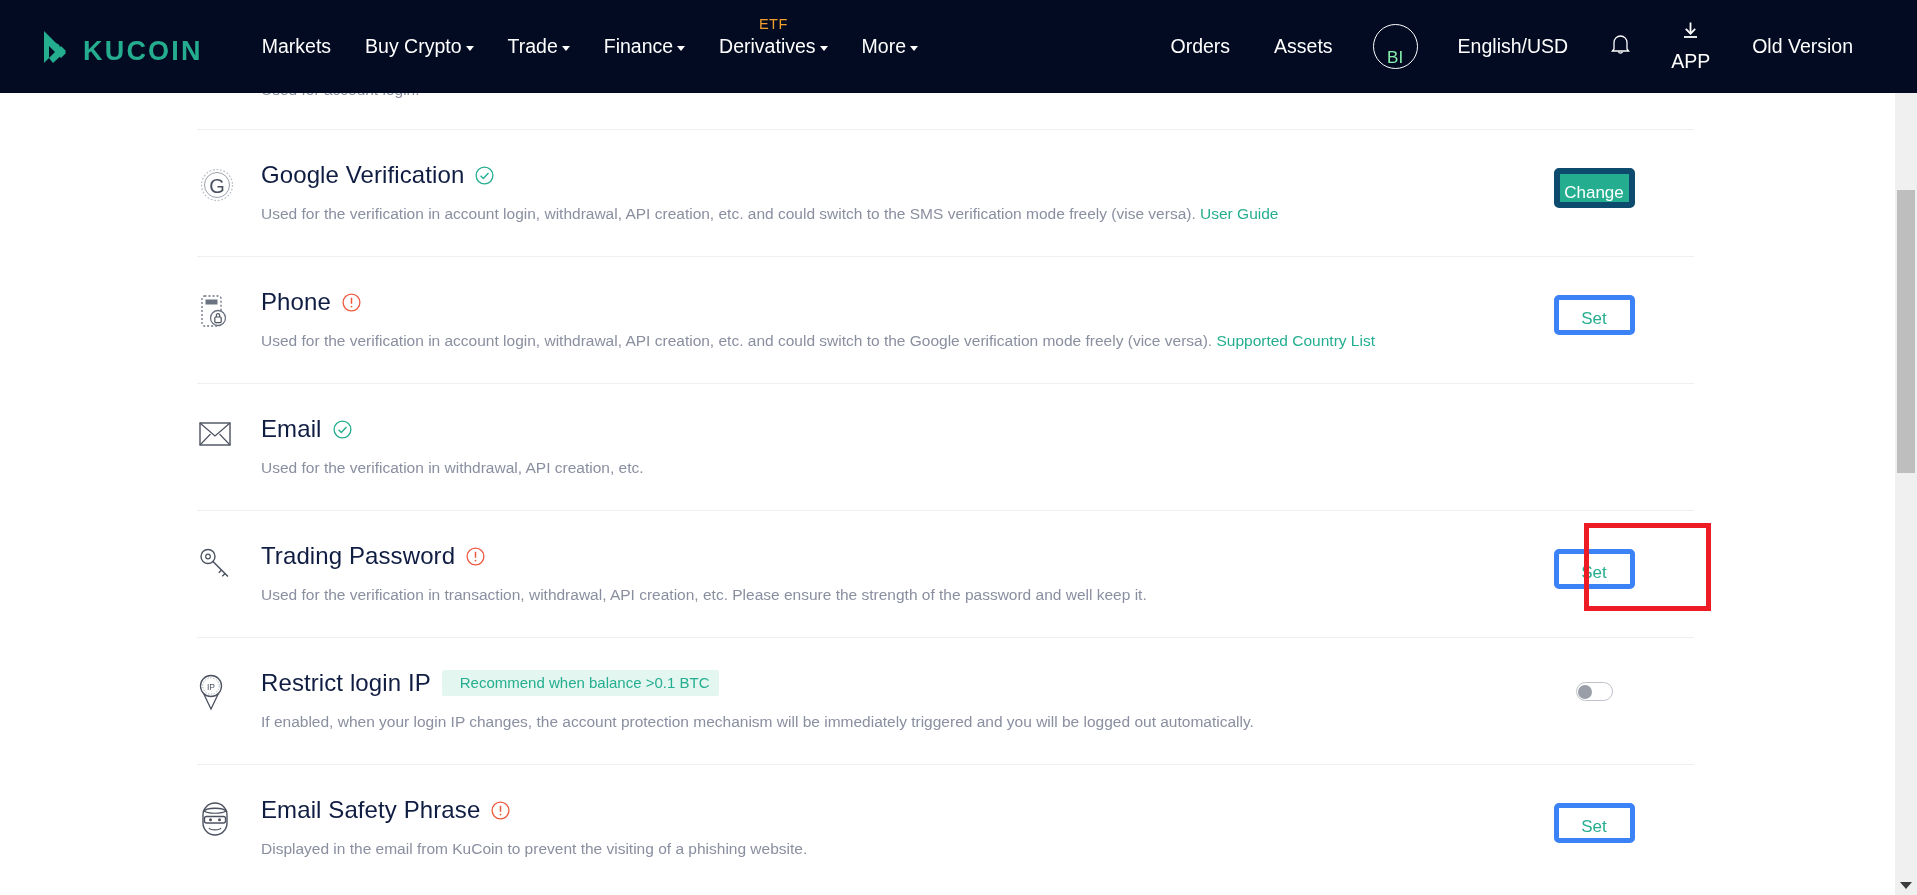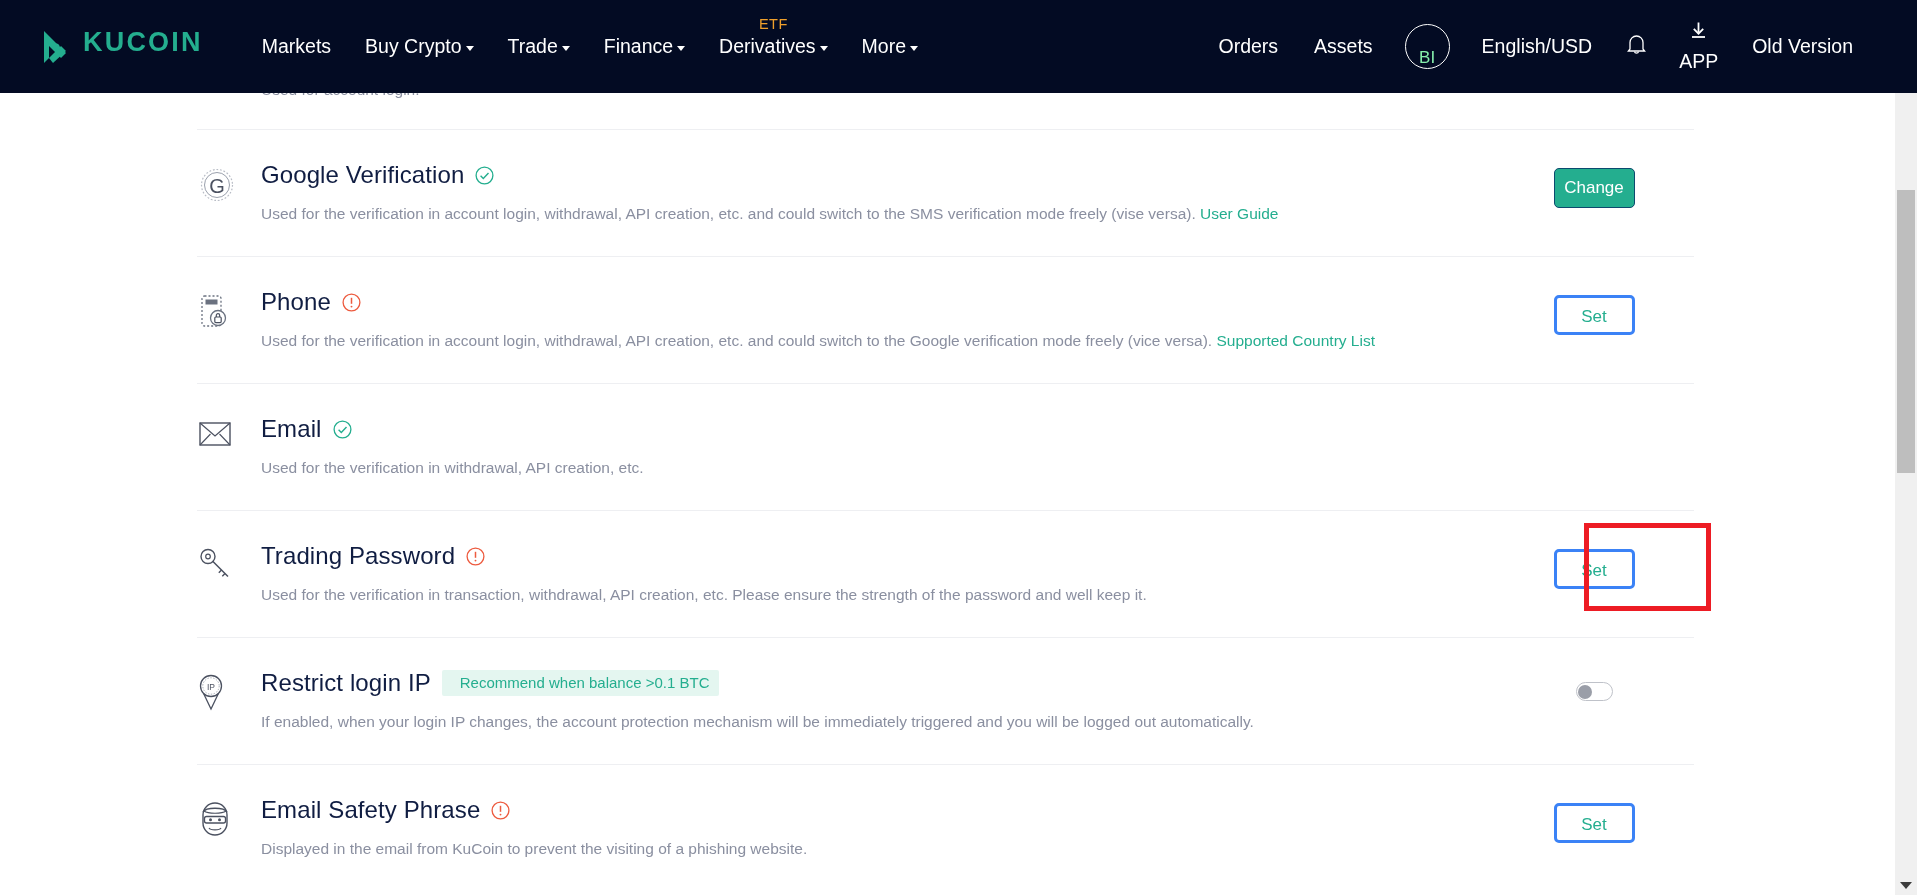--- a/index.html
+++ b/index.html
@@ -12,21 +12,21 @@
 
   
   .navbar {
     position: absolute; top: 0; left: 0;
     width: 1895px; height: 93px;
     background: #030B23;
     display: flex; align-items: center;
     padding: 0 26px 0 36px;
     z-index: 5;
   }
-  .brand { display: flex; align-items: flex-start; gap: 9px; margin-right: 42px; }
+  .brand { display: flex; align-items: flex-end; gap: 9px; margin-right: 42px; }
   .brand-mark { width: 38px; height: 40px; }
   .brand-text {
     color: #24AE8F; font-size: 27px; letter-spacing: 2.2px;
     font-weight: 700;
   }
   .nav-links { display: flex; align-items: center; gap: 0px; }
   .nav-link {
     position: relative;
     color: #ffffff; font-size: 19.5px;
     padding: 0 17px; cursor: pointer;
@@ -39,21 +39,21 @@
     border-right: 4.5px solid transparent;
     border-top: 5px solid #ffffff;
     margin-top: 3px;
   }
   .etf-badge {
     position: absolute; top: 16px; left: 50%;
     transform: translateX(-50%);
     color: #F0A02B; font-size: 14.5px; letter-spacing: .5px;
     white-space: nowrap;
   }
-  .nav-right { margin-left: auto; display: flex; align-items: center; gap: 4px; }
+  .nav-right { margin-left: auto; display: flex; align-items: center; gap: 12px; }
   .nav-right .nav-link { padding: 0 16px; }
   .avatar-circle {
     width: 45px; height: 45px; border-radius: 50%;
     border: 1.4px solid #ffffff;
     display: flex; align-items: flex-end; justify-content: center;
     color: #86efac; font-size: 17px; margin: 0 12px; cursor: pointer;
   }
   .bell { cursor: pointer; padding: 0 14px; display: flex; align-items: center; }
   .app-link {
     display: flex; align-items: center; gap: 6px;
@@ -107,22 +107,22 @@
     flex: 0 0 auto; width: 200px;
     display: flex; justify-content: center; align-items: flex-start;
     padding-top: 8px;
   }
 
   .btn {
     font-size: 17px; border-radius: 5px;
     width: 81px; height: 40px; line-height: 38px;
     text-align: center; cursor: pointer; user-select: none;
   }
-  .btn-filled { background: #24AE8F; color: #ffffff; border: 1px solid #0c4a6e; }
-  .btn-outline { background: #ffffff; color: #24AE8F; border: 3px solid #3b82f6; }
+  .btn-filled { background: #24AE8F; color: #ffffff; border: 6px solid #0c4a6e; }
+  .btn-outline { background: #ffffff; color: #24AE8F; border: 5px solid #3b82f6; }
 
   .btn-partial {
     position: absolute; top: -30px; right: 59px;
     width: 81px; height: 26px; border-radius: 0 0 5px 5px;
     background: #24AE8F;
   }
 
   
   .highlight-box {
     position: absolute;

